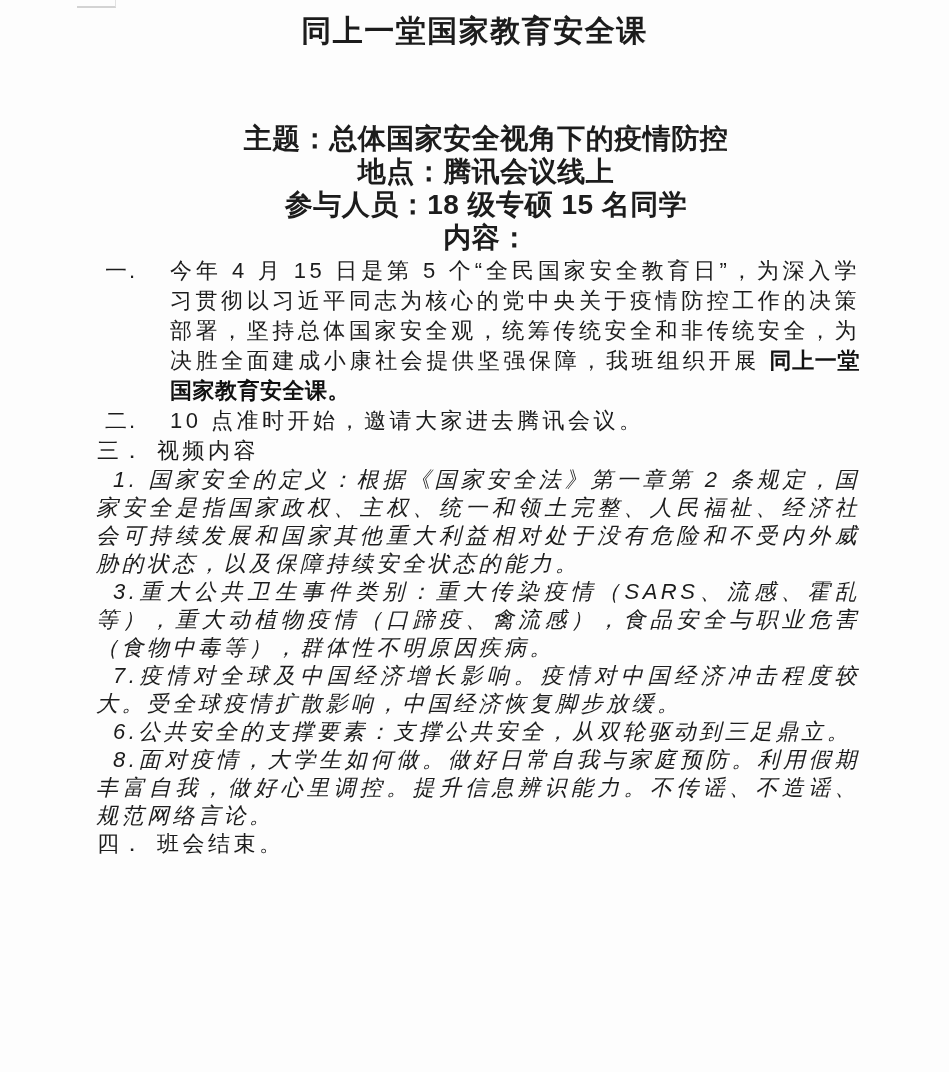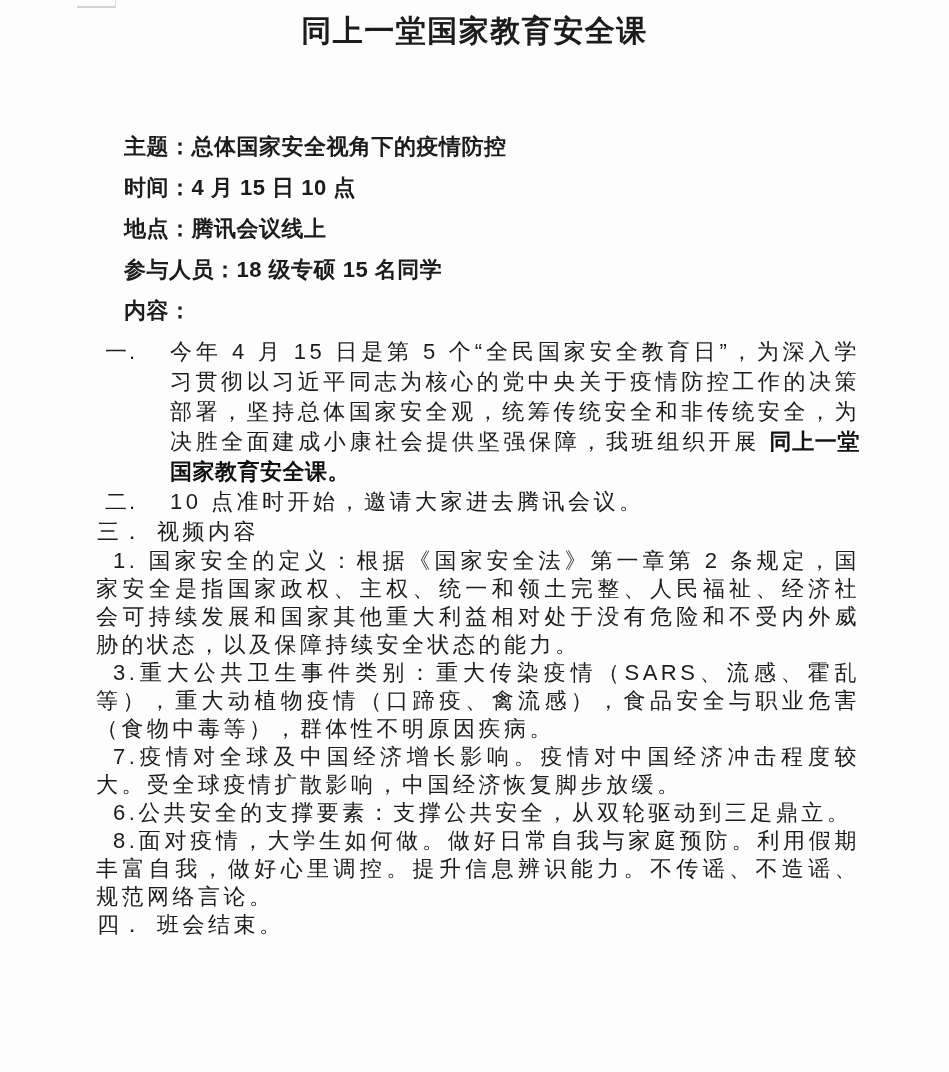--- a/index.html
+++ b/index.html
@@ -28,23 +28,23 @@
     font-size: 30px; font-weight: 700;
     letter-spacing: 1.5px;
     line-height: 36px;
   }
   .content {
     position: absolute; left: 96px; top: 120px;
     width: 764px;
   }
   .meta { padding-left: 16px; }
   .meta p {
-    margin: 12px;
-    font-size: 22px; line-height: 29px;
-    font-weight: 700; letter-spacing: .5px;
+    margin: 4px;
+    font-size: 28px; line-height: 29px;
+    font-weight: 700; letter-spacing: .5px; text-align: center;
   }
   .sec {
     display: flex;
     font-size: 22px; line-height: 30px;
     letter-spacing: 3.5px;
   }
   .sec .marker {
     flex: 0 0 74px;
     box-sizing: border-box;
     padding-left: 9px;
@@ -57,37 +57,37 @@
     text-justify: inter-character;
   }
   .sec .sec-text b { font-weight: 700; letter-spacing: .5px; color: #111; }
   .points p {
     margin: 0;
     font-size: 22px; line-height: 28px;
     letter-spacing: 3.5px;
     text-align: justify;
     text-justify: inter-character;
     text-indent: 17px;
+    font-style: italic;
   }
   .sec.closing { line-height: 28px; }
 </style>
 </head>
 <body>
 
 <div class="page">
 
   <div class="scan-artifact"></div>
 
   <h1 class="doc-title">同上一堂国家教育安全课</h1>
 
   <div class="content">
 
     <div class="meta">
       <p>主题：总体国家安全视角下的疫情防控</p>
-      <p>时间：4 月 15 日 10 点</p>
       <p>地点：腾讯会议线上</p>
       <p>参与人员：18 级专硕 15 名同学</p>
       <p>内容：</p>
     </div>
 
     <div class="sec">
       <span class="marker">一.</span>
       <p class="sec-text"><span>今年 4 月 15 日是第 5 个“全民国家安全教育日”，为深入学习贯彻以习近平同志为核心的党中央关于疫情防控工作的决策部署，坚持总体国家安全观，统筹传统安全和非传统安全，为决胜全面建成小康社会提供坚强保障，我班组织开展 </span><b>同上一堂国家教育安全课。</b></p>
     </div>
 

